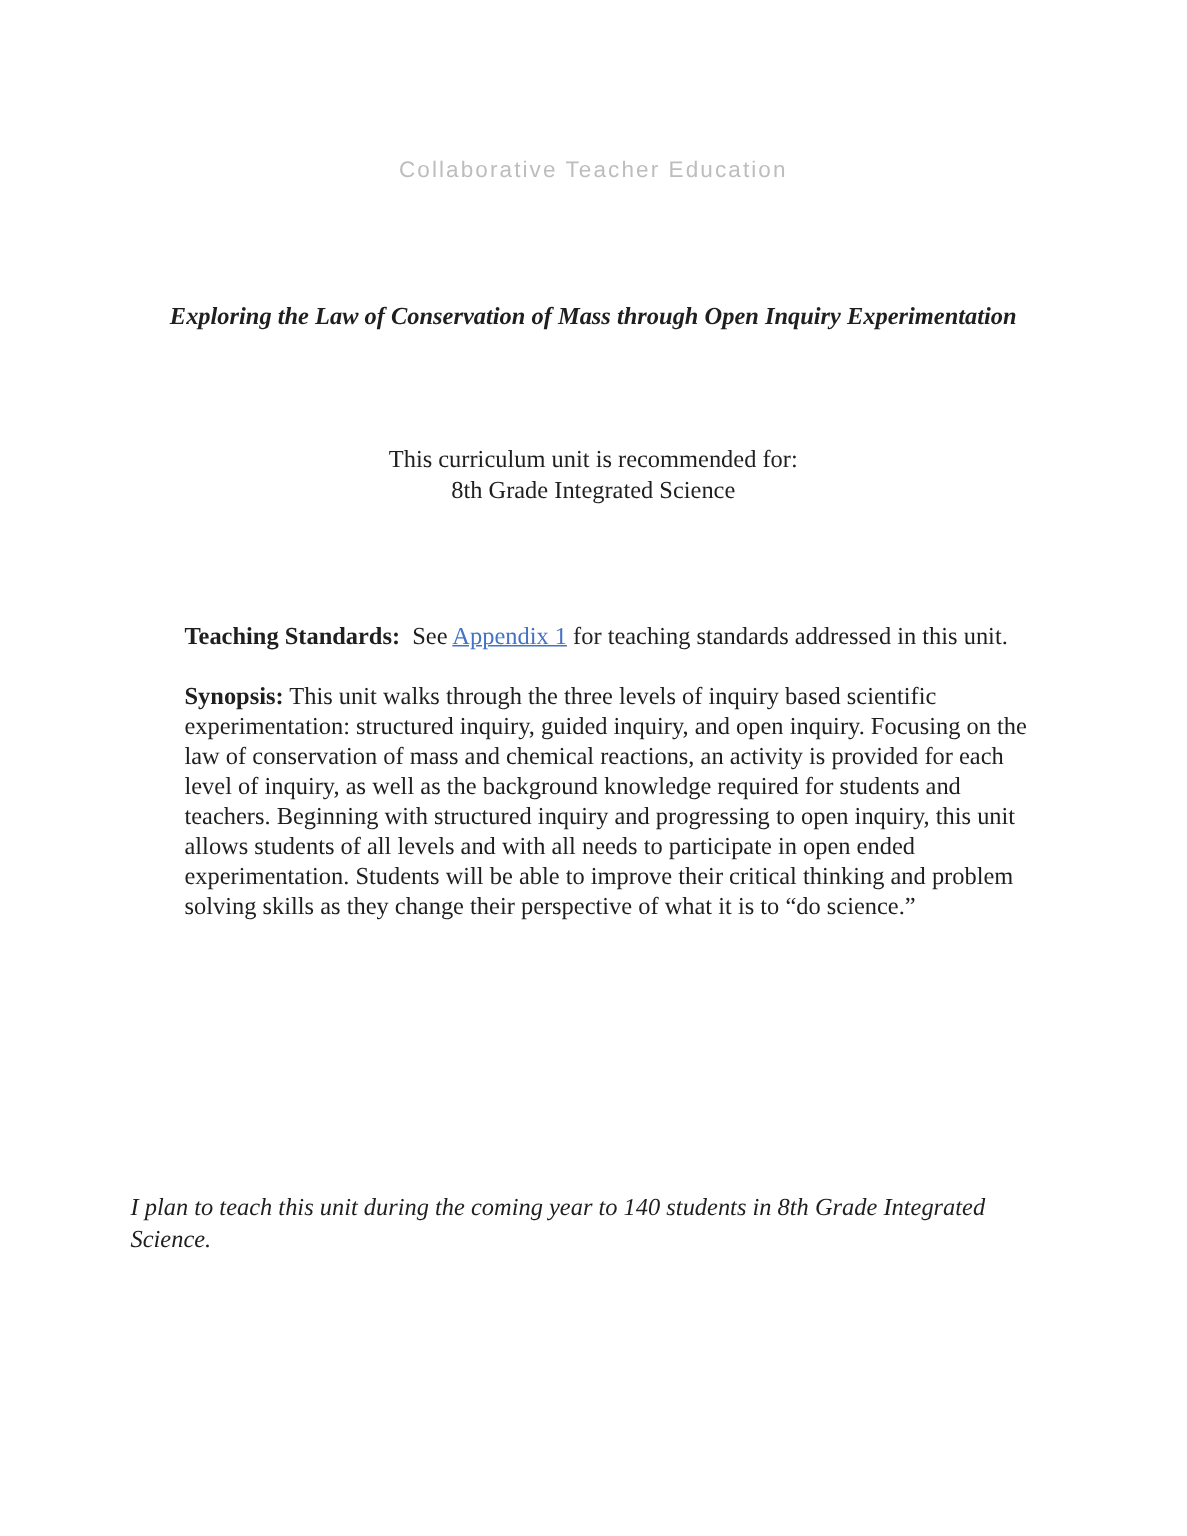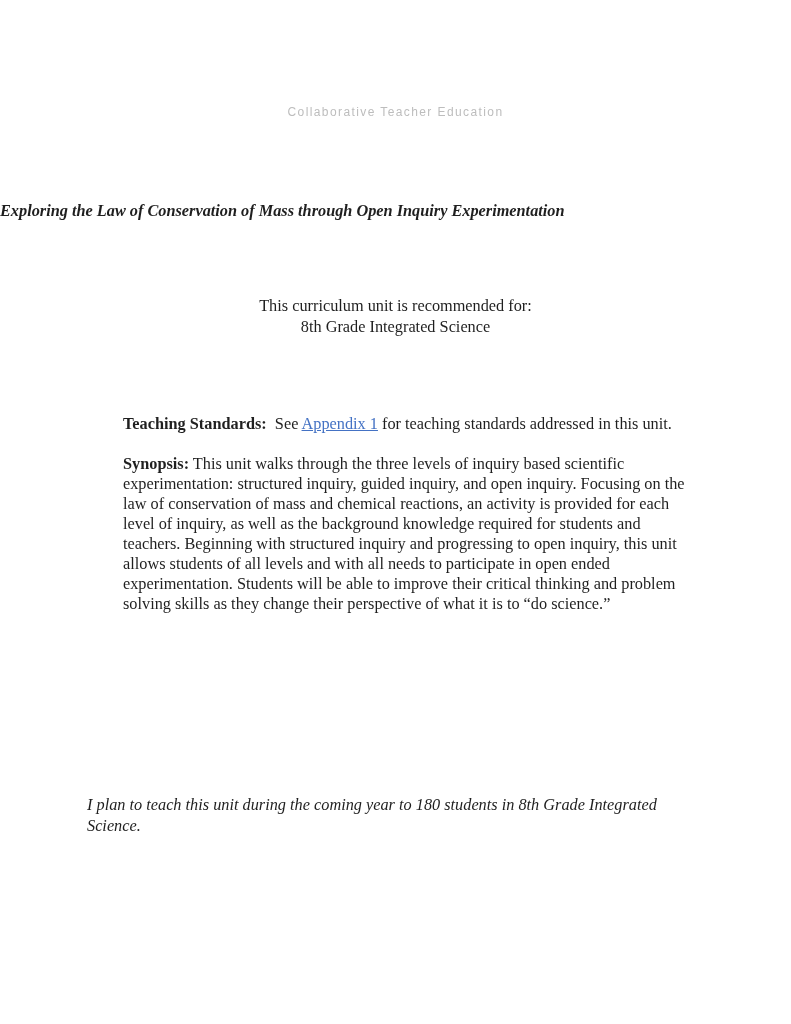--- a/index.html
+++ b/index.html
@@ -27,29 +27,29 @@
   .cti-svg text {
     font-family:"Liberation Sans", sans-serif; font-weight:bold;
     font-size:70px; fill:var(--logo-gray, #a6a6ab);
   }
   .cti-name {
     font-weight:bold; font-size:21px; line-height:21px;
     color:var(--logo-name-gray, #9a9a9a); white-space:pre-line;
     margin-top:2px; letter-spacing:0.2px;
   }
   .logo-tag {
-    margin-top:7px; font-size:12px;
+    margin-top:7px; font-size:15px;
     color:var(--logo-tag-gray, #bdbdbd); letter-spacing:1.4px;
   }
 
   
   .center { text-align:center; white-space:pre-line; }
   .title {
     position:absolute; top:201px; left:0; width:100%;
-    font-size:16.3px; font-weight:bold; font-style:italic;
+    text-align:center; font-size:16.3px; font-weight:bold; font-style:italic;
   }
   .byline { position:absolute; top:236px; left:0; width:100%; line-height:20.5px; }
   .recommended { position:absolute; top:296px; left:0; width:100%; line-height:20.5px; }
 
   
   .body-par {
     position:absolute; left:123px; width:562px;
     line-height:20px; white-space:pre-wrap;
   }
   .keywords { top:355px; }
@@ -80,16 +80,16 @@
 
   <div class="recommended center">This curriculum unit is recommended for:
 8th Grade Integrated Science</div>
 
 
   <p class="body-par teaching"><strong>Teaching Standards:</strong><span>  See </span><a class="link" href="#">Appendix 1</a><span> for teaching standards addressed in this unit.</span></p>
 
   <p class="body-par synopsis"><strong>Synopsis:</strong><span> This unit walks through the three levels of inquiry based scientific experimentation: structured inquiry, guided inquiry, and open inquiry. Focusing on the law of conservation of mass and chemical reactions, an activity is provided for each level of inquiry, as well as the background knowledge required for students and teachers. Beginning with structured inquiry and progressing to open inquiry, this unit allows students of all levels and with all needs to participate in open ended experimentation. Students will be able to improve their critical thinking and problem solving skills as they change their perspective of what it is to “do science.”</span></p>
 
   <section class="closing">
-    <p class="closing-par">I plan to teach this unit during the coming year to 180 students in 8th Grade Integrated Science.</p>
+    <p class="closing-par">I plan to teach this unit during the coming year to 140 students in 8th Grade Integrated Science.</p>
   </section>
 
 </div>
 
 </body></html>

